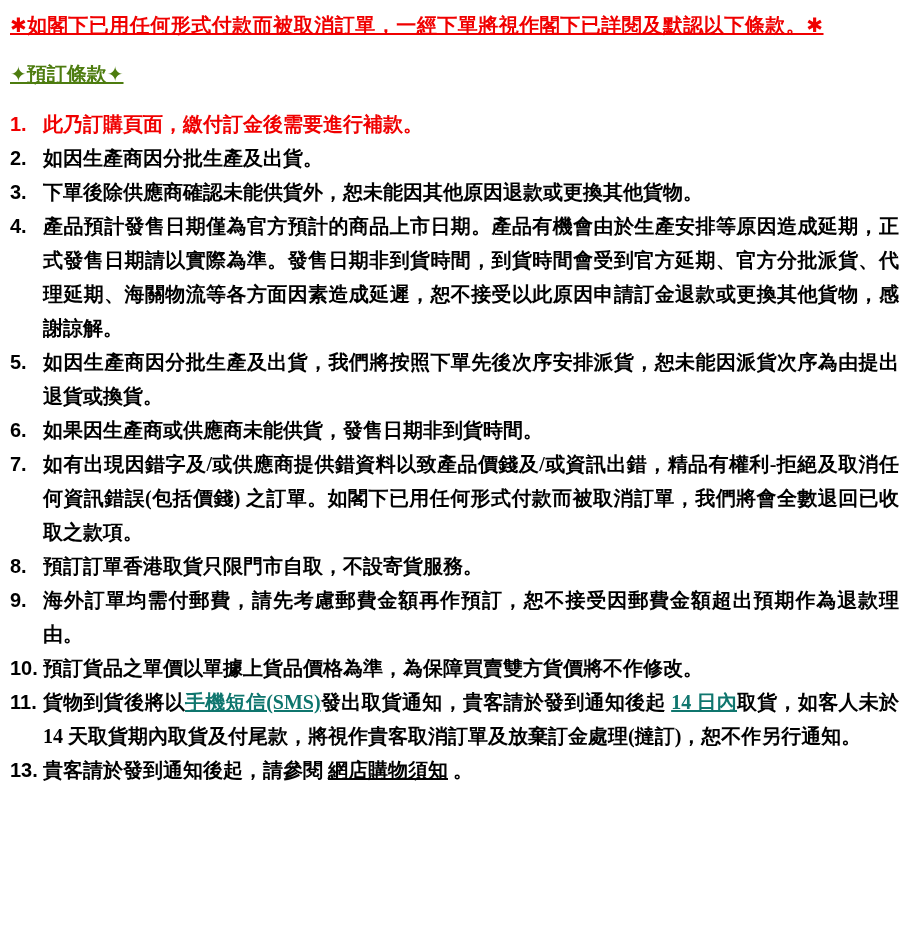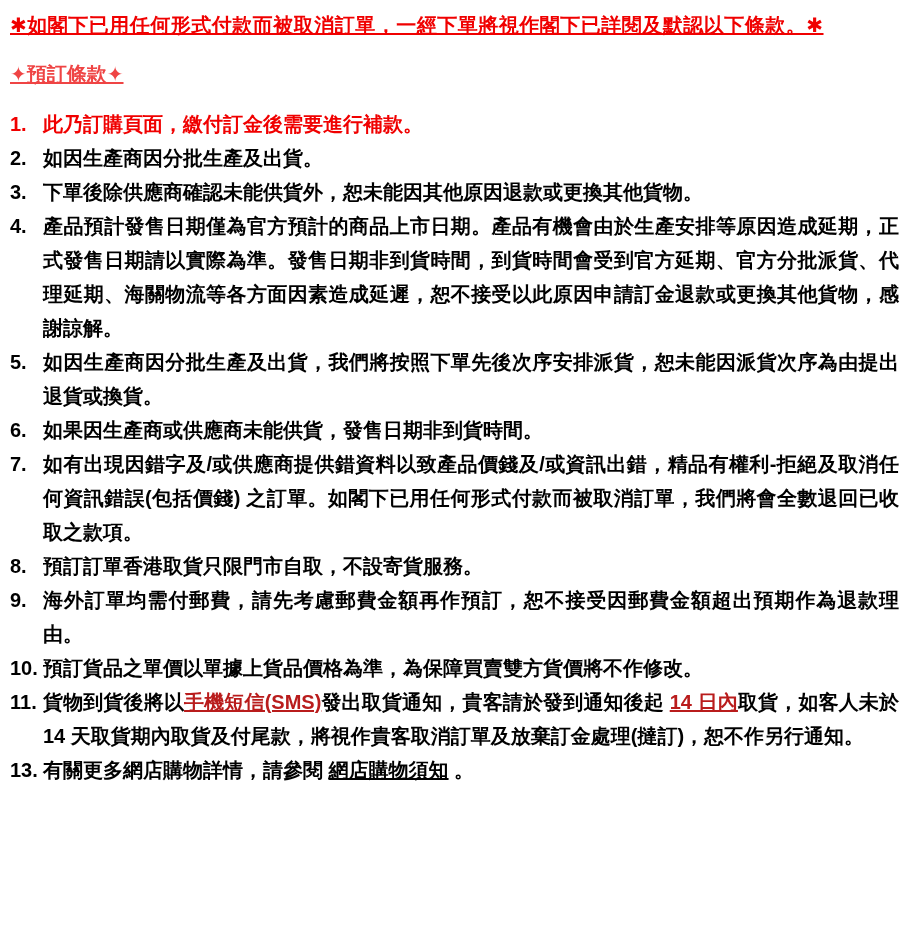--- a/index.html
+++ b/index.html
@@ -18,48 +18,49 @@
     font-size: 20px;
   }
   .doc-header {
     color: #f00000;
     text-decoration: underline;
     line-height: 27px;
     margin: 2px 0 22px 0;
     letter-spacing: 0.5px;
   }
   .section-title {
-    color: #ef4444;
+    color: #4d7c0f;
     text-decoration: underline;
     line-height: 26px;
     margin: 0 0 20px 0;
   }
   .terms-list {
     width: 100%;
   }
   .term-item {
     display: flex;
     align-items: flex-start;
     line-height: 34px;
   }
   .term-num {
     flex: 0 0 33px;
     min-width: 33px;
   }
   .term-text {
     flex: 1 1 auto;
     text-align: justify;
+    font-family: Liberation Serif, serif;
   }
   .term-item.red,
   .term-item.red .term-num,
   .term-item.red .term-text {
     color: #f00000;
   }
   .seg-red-underline {
-    color: #b91c1c;
+    color: #0f766e;
     text-decoration: underline;
   }
   .seg-link {
     color: #000000;
     text-decoration: underline;
     cursor: pointer;
   }
 </style>
 </head>
 <body>
@@ -109,16 +110,16 @@
       <div class="term-item">
         <span class="term-num">10.</span>
         <span class="term-text"><span>預訂貨品之單價以單據上貨品價格為準，為保障買賣雙方貨價將不作修改。</span></span>
       </div>
       <div class="term-item">
         <span class="term-num">11.</span>
         <span class="term-text"><span>貨物到貨後將以</span><span class="seg-red-underline">手機短信(SMS)</span><span>發出取貨通知，貴客請於發到通知後起 </span><span class="seg-red-underline">14 日內</span><span>取貨，如客人未於 14 天取貨期內取貨及付尾款，將視作貴客取消訂單及放棄訂金處理(撻訂)，恕不作另行通知。</span></span>
       </div>
       <div class="term-item">
         <span class="term-num">13.</span>
-        <span class="term-text"><span>有關更多網店購物詳情，請參閱 </span><span class="seg-link">網店購物須知</span><span> 。</span></span>
+        <span class="term-text"><span>貴客請於發到通知後起，請參閱 </span><span class="seg-link">網店購物須知</span><span> 。</span></span>
       </div>
     </div>
 </div>
 
 </body></html>

